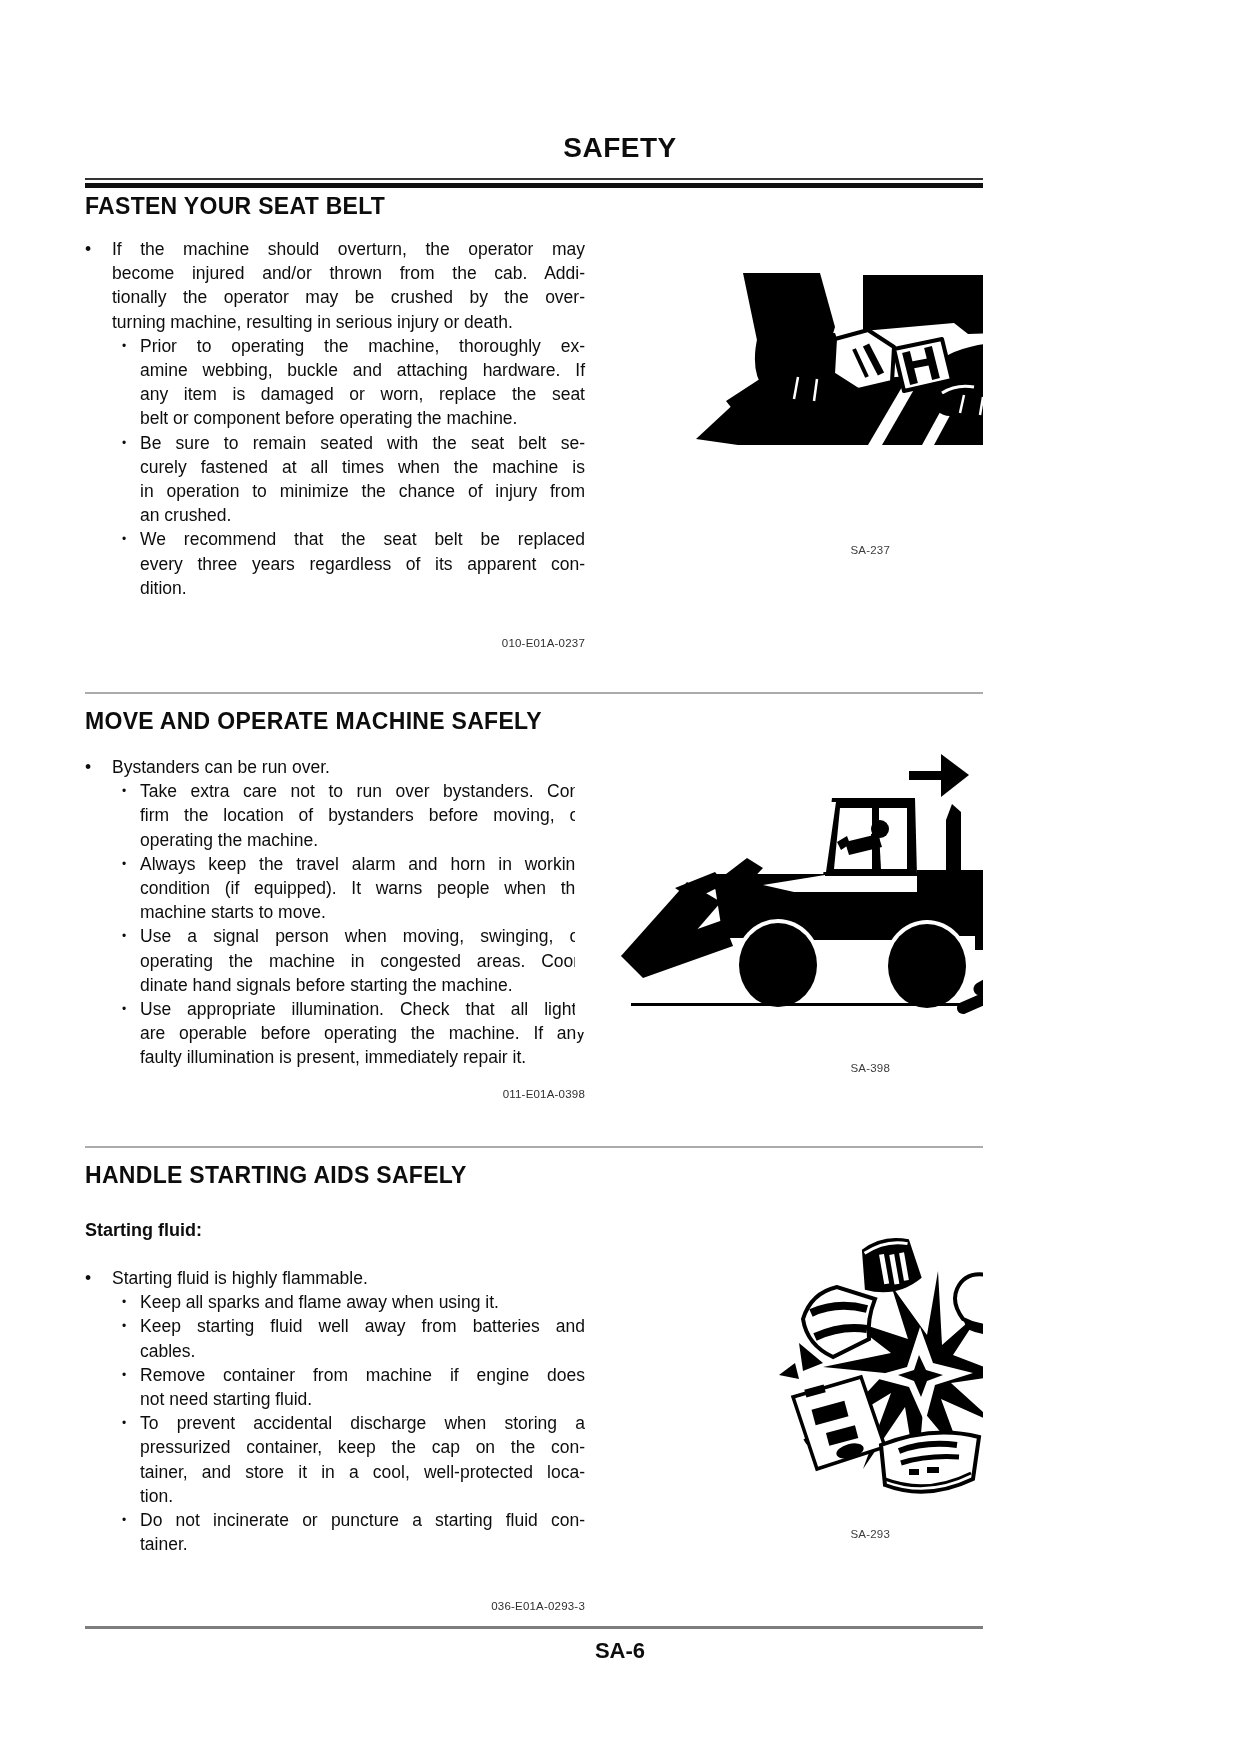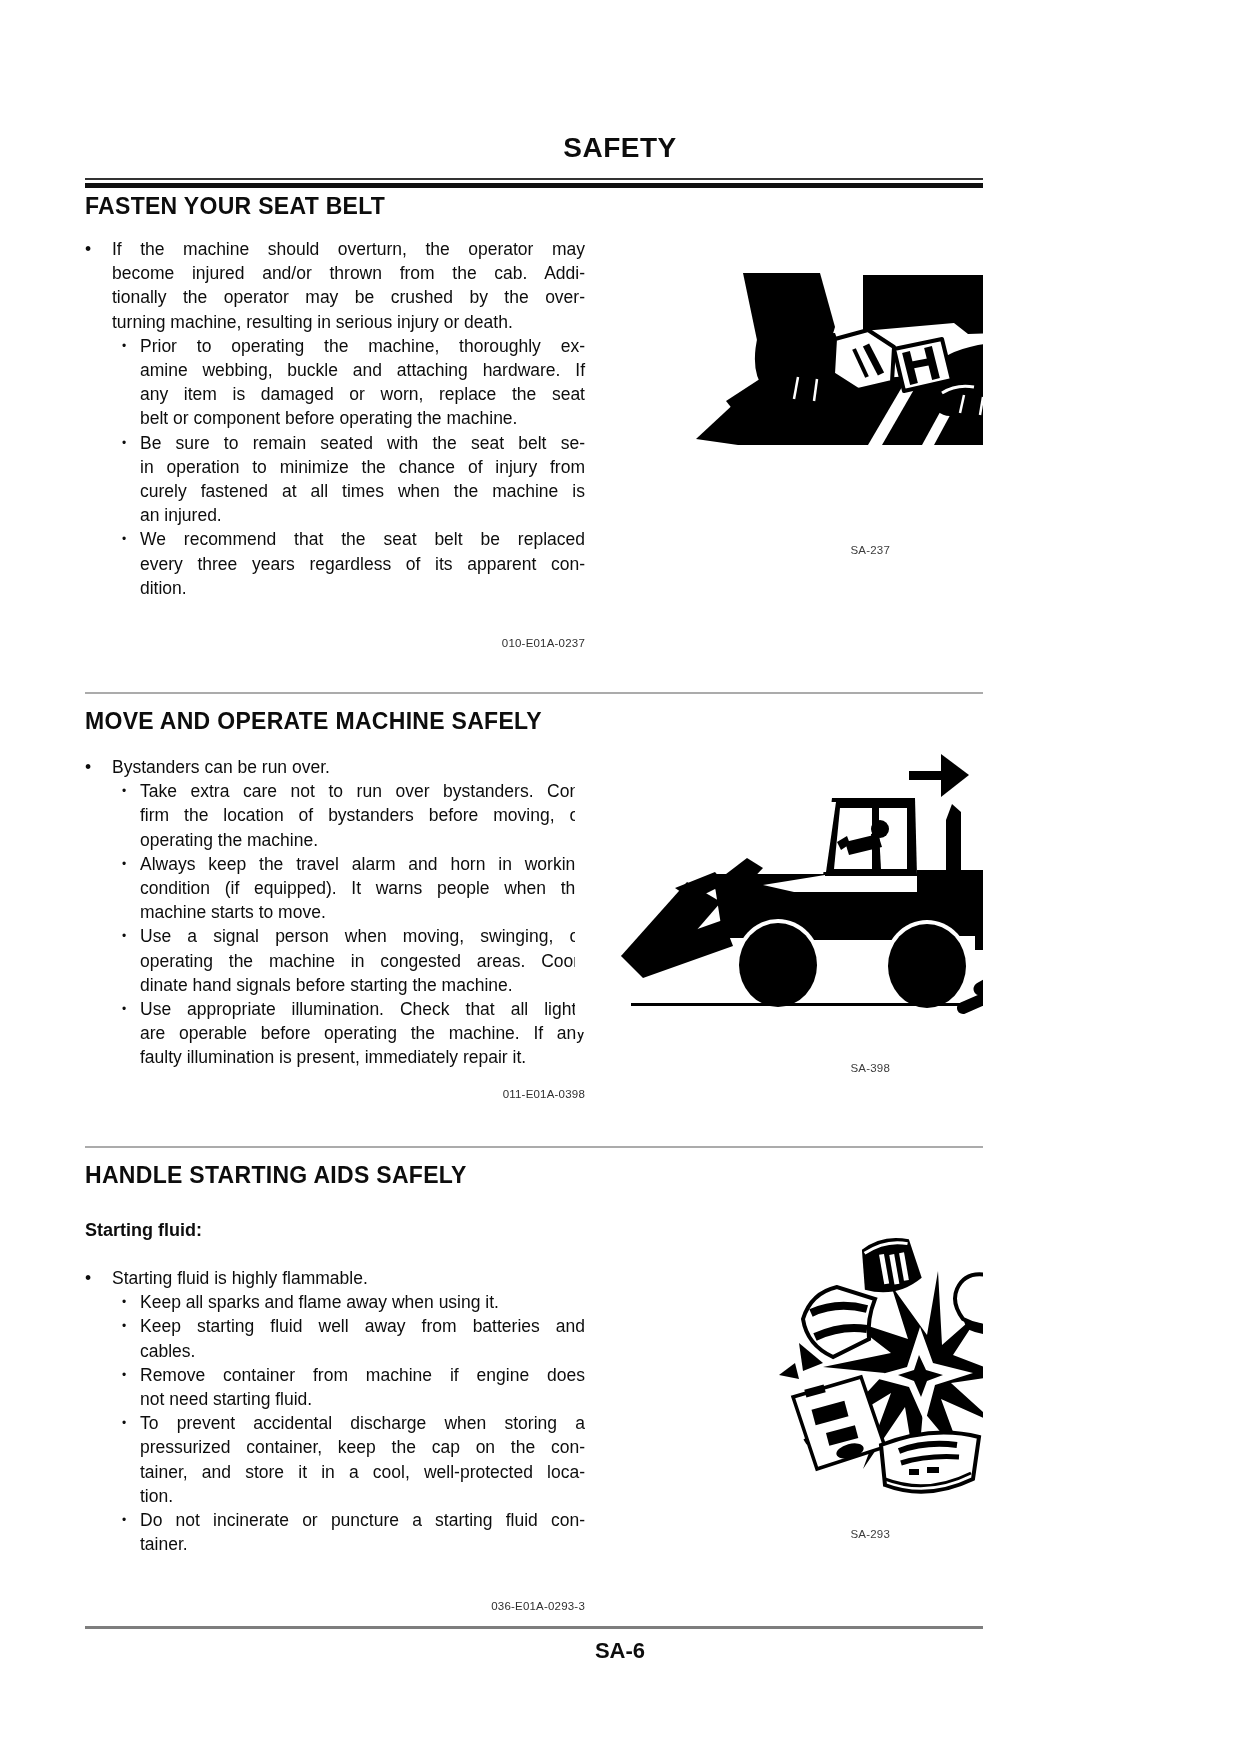--- a/index.html
+++ b/index.html
@@ -61,23 +61,23 @@
           <div class="tline">Prior to operating the machine, thoroughly ex-</div>
           <div class="tline">amine webbing, buckle and attaching hardware. If</div>
           <div class="tline">any item is damaged or worn, replace the seat</div>
           <div class="tline last">belt or component before operating the machine.</div>
         </div>
       </div>
       <div class="bullet-row lvl2">
         <span class="bullet-glyph">•</span>
         <div class="bullet-body">
           <div class="tline">Be sure to remain seated with the seat belt se-</div>
+          <div class="tline">curely fastened at all times when the machine is</div>
           <div class="tline">in operation to minimize the chance of injury from</div>
-          <div class="tline">curely fastened at all times when the machine is</div>
-          <div class="tline last">an injured.</div>
+          <div class="tline last">an crushed.</div>
         </div>
       </div>
       <div class="bullet-row lvl2">
         <span class="bullet-glyph">•</span>
         <div class="bullet-body">
           <div class="tline">We recommend that the seat belt be replaced</div>
           <div class="tline">every three years regardless of its apparent con-</div>
           <div class="tline last">dition.</div>
         </div>
       </div>

